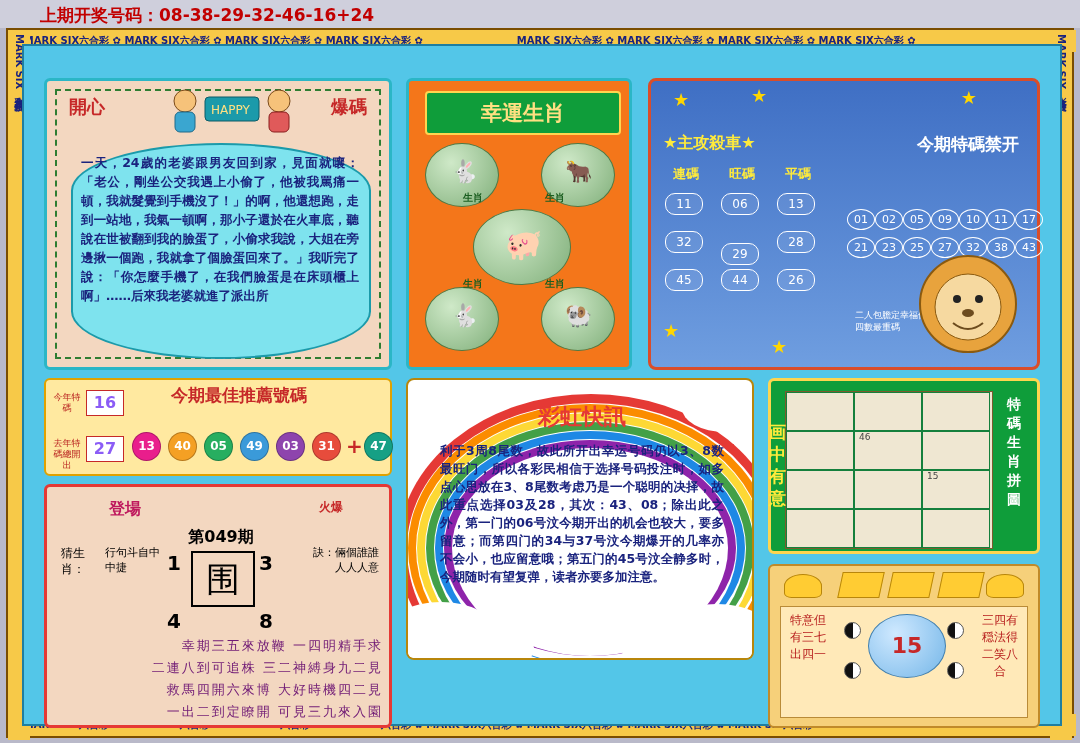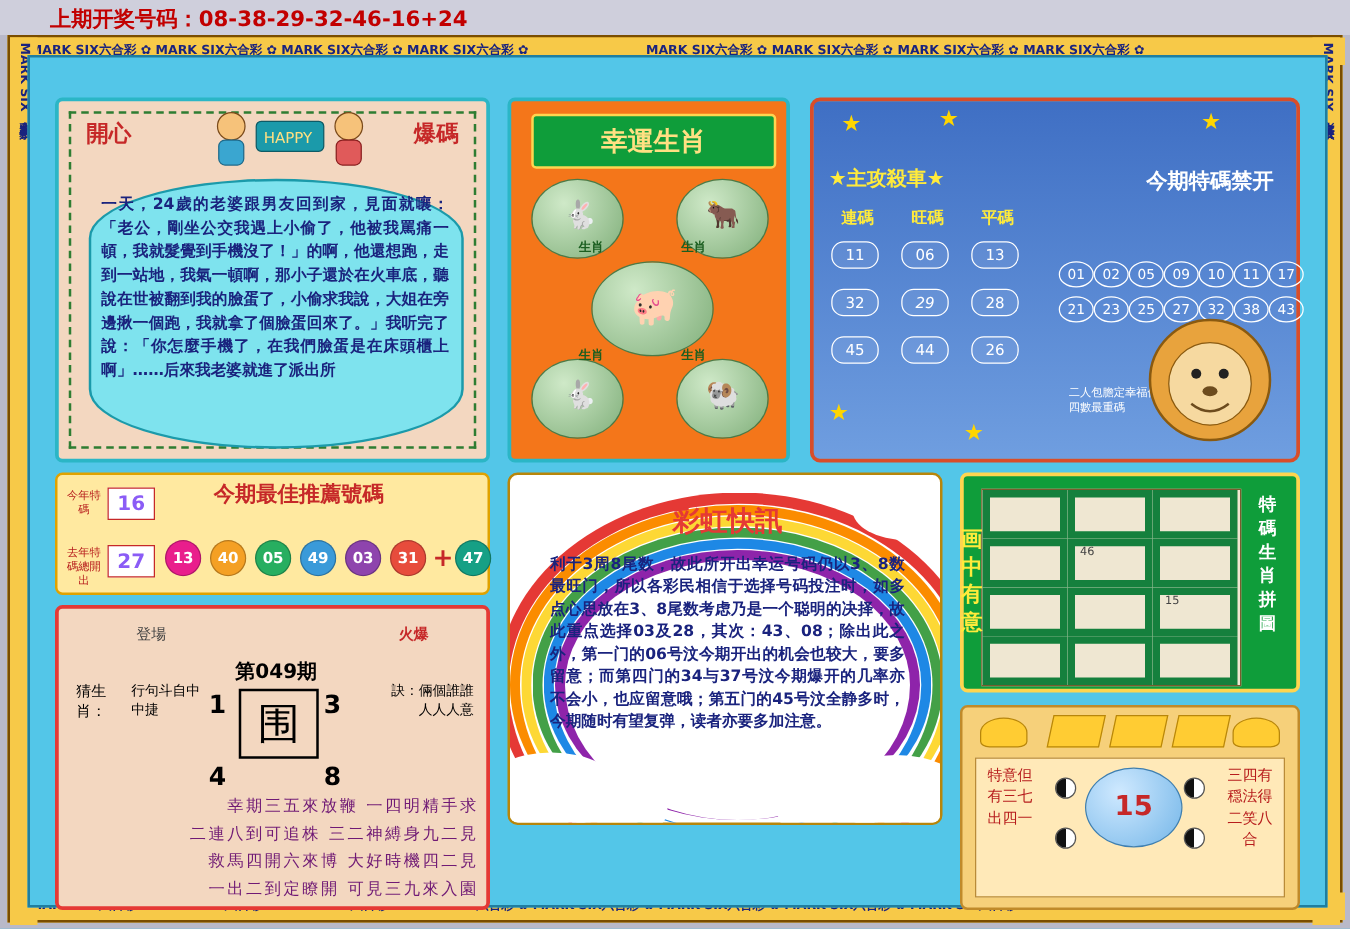--- a/index.html
+++ b/index.html
@@ -105,21 +105,21 @@
 
   
   .picgrid{left:760px;top:348px;width:272px;height:176px;background:#0f9d3a;
     border:3px solid #ffd54f;border-radius:6px;}
   .picgrid .gtitle{position:absolute;left:14px;top:14px;width:78px;font-size:17px;
     font-weight:bold;color:#ffeb3b;line-height:22px;}
   .picgrid .gright{position:absolute;right:6px;top:14px;width:24px;font-size:14px;
     color:#ffffff;font-weight:bold;line-height:19px;}
   .picgrid .cells{position:absolute;left:14px;top:10px;width:206px;height:156px;
     background:#efe7d2;border:1px solid #7a5c2e;}
-  .picgrid .cell{position:absolute;border:6px solid #15803d;box-sizing:border-box;
+  .picgrid .cell{position:absolute;border:1px solid #15803d;box-sizing:border-box;
     background:#efe7d2;font-size:9px;color:#444;}
 
   
   .word{left:36px;top:454px;width:348px;height:244px;background:#f3d7c0;
     border:3px solid #e53935;border-radius:6px;}
   .word .wtitle{position:absolute;left:40px;top:6px;width:268px;height:30px;
     text-align:center;font-size:21px;font-weight:bold;color:#d50000;}
   .word .issue{position:absolute;left:0;top:40px;width:348px;text-align:center;
     font-size:16px;font-weight:bold;color:#000;}
   .word .bigchar{position:absolute;left:144px;top:64px;width:60px;height:52px;
@@ -251,21 +251,21 @@
       <div class="oval" style="left:252px;top:156px;">25</div>
       <div class="oval" style="left:280px;top:156px;">27</div>
       <div class="oval" style="left:308px;top:156px;">32</div>
       <div class="oval" style="left:336px;top:156px;">38</div>
       <div class="oval" style="left:364px;top:156px;">43</div>
 
       <div class="numcell" style="left:14px;top:112px;">11</div>
       <div class="numcell" style="left:70px;top:112px;">06</div>
       <div class="numcell" style="left:126px;top:112px;">13</div>
       <div class="numcell" style="left:14px;top:150px;">32</div>
-      <div class="numcell" style="left:70px;top:150px;font-style:italic;">29</div>
+      <div class="numcell" style="left:70px;top:162px;">29</div>
       <div class="numcell" style="left:126px;top:150px;">28</div>
       <div class="numcell" style="left:14px;top:188px;">45</div>
       <div class="numcell" style="left:70px;top:188px;">44</div>
       <div class="numcell" style="left:126px;top:188px;">26</div>
 
       <div class="note">二人包膽定幸福保有四數最重碼</div>
 
       <svg class="lionface" viewBox="0 0 110 110">
         <circle cx="55" cy="55" r="48" fill="#e8a33d" stroke="#8a5a10" stroke-width="2"></circle>
         <circle cx="55" cy="58" r="33" fill="#f6d9a0" stroke="#8a5a10"></circle>
@@ -327,21 +327,21 @@
         <div class="cell" style="left:136px;top:78px;width:68px;height:39px;padding-left:4px;">15</div>
         <div class="cell" style="left:0;top:117px;width:68px;height:39px;"></div>
         <div class="cell" style="left:68px;top:117px;width:68px;height:39px;"></div>
         <div class="cell" style="left:136px;top:117px;width:68px;height:39px;"></div>
       </div>
       <div class="gright">特碼生肖拼圖</div>
       <div class="gtitle" style="left:-2px;top:40px;width:16px;color:#ffeb3b;">画中有意</div>
     </div>
 
     <div class="panel word">
-      <div style="position:absolute;left:62px;top:12px;font-size:12px;color:#404040;font-weight:normal;">登場</div>
+      <div style="position:absolute;left:62px;top:12px;font-size:16px;color:#be185d;font-weight:bold;">登場</div>
       <div style="position:absolute;right:46px;top:12px;font-size:12px;color:#c62828;font-weight:bold;">火爆</div>
       <div class="issue">第049期</div>
 
       <div class="guess">猜生肖：</div>
       <div class="mid">行句斗自中中捷</div>
       <div class="rightcol">訣：倆個誰誰人人人意</div>
 
       <div class="n1">1</div>
       <div class="n3">3</div>
       <div class="bigchar">围</div>

